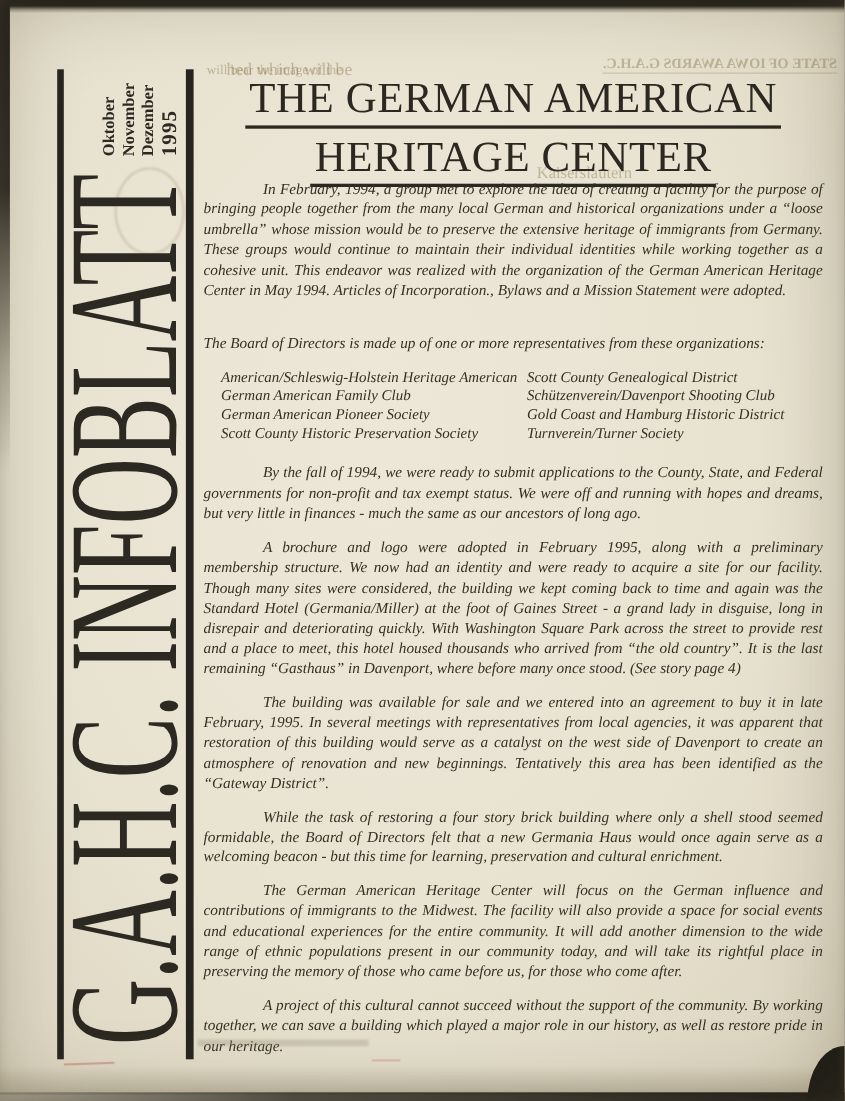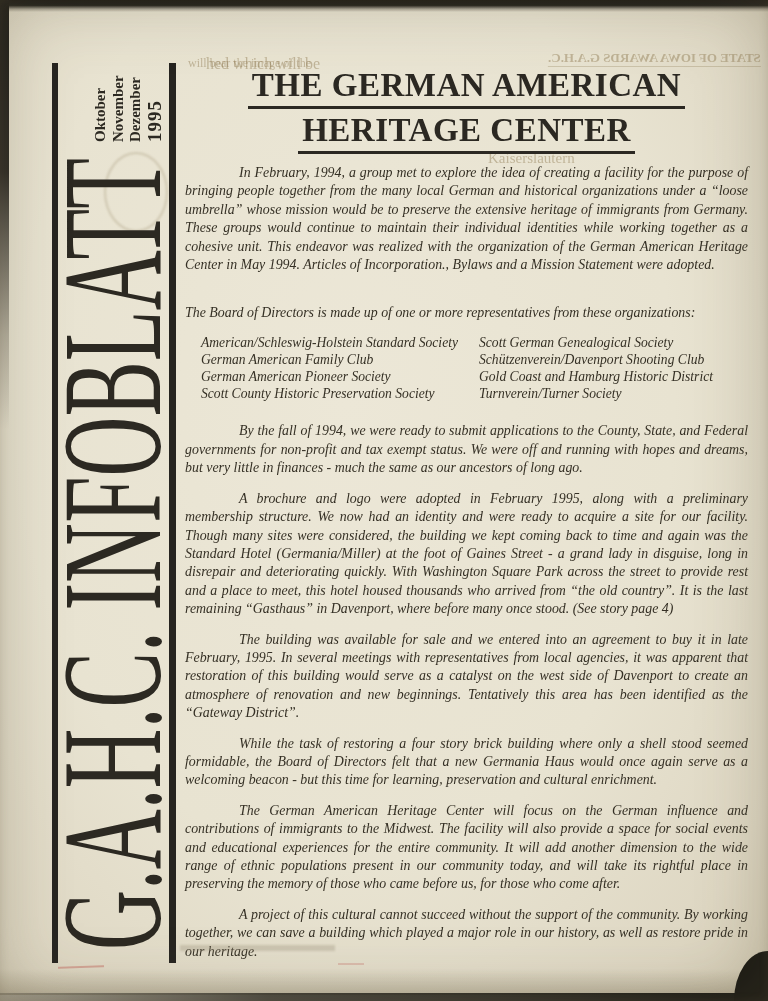--- a/index.html
+++ b/index.html
@@ -33,21 +33,21 @@
   .dates-inner{width:78px;height:78px;transform:rotate(-90deg);transform-origin:center;
     font-weight:bold;font-size:15px;line-height:17.5px;color:#2c2922;white-space:nowrap;}
   .date-year{font-size:19px;line-height:20px;letter-spacing:1px;}
 
   
   .masthead{position:absolute;left:57px;top:148px;width:113px;height:808px;}
 
   
   .title{position:absolute;left:185px;top:64px;width:563px;text-align:center;color:#2b2822;}
   .title .line{display:block;margin-top:3px;}
-  .title .u{display:inline-block;font-size:33px;font-weight:bold;letter-spacing:.5px;
+  .title .u{display:inline-block;font-size:39px;font-weight:normal;letter-spacing:.5px;
     border-bottom:3px solid #2b2822;padding:0 4px 2px;}
 
   
   .content{position:absolute;left:185px;top:164px;width:563px;font-size:13.9px;
     line-height:18.4px;text-align:justify;color:#353025;font-style:italic;}
   .content p{margin:0 0 12px;text-indent:54px;}
   .content p.intro{margin-bottom:30px;}
   .board-intro{margin:0 0 2px;text-indent:0 !important;}
   .board{display:grid;grid-template-columns:278px auto;padding-left:16px;margin:2px 0 20px;
     font-size:13.6px;line-height:16.9px;text-align:left;}
@@ -92,27 +92,27 @@
     <span class="line"><span class="u">THE GERMAN AMERICAN</span></span>
     <span class="line"><span class="u">HERITAGE CENTER</span></span>
   </div>
 
   <div class="content">
     <p class="intro">In February, 1994, a group met to explore the idea of creating a facility for the purpose of bringing people together from the many local German and historical organizations under a “loose umbrella” whose mission would be to preserve the extensive heritage of immigrants from Germany.  These groups would continue to maintain their individual identities while working  together as a cohesive unit.  This endeavor was realized with the organization of the German American Heritage Center in May 1994.  Articles of Incorporation., Bylaws and a Mission Statement were adopted.</p>
 
     <p class="board-intro">The Board of Directors is made up of one or more representatives from these organizations:</p>
     <div class="board">
       <ul>
-        <li>American/Schleswig-Holstein Standard Society</li>
+        <li>American/Schleswig-Holstein Heritage American</li>
         <li>German American Family Club</li>
         <li>German American Pioneer Society</li>
         <li>Scott County Historic Preservation Society</li>
       </ul>
       <ul>
-        <li>Scott German Genealogical Society</li>
+        <li>Scott County Genealogical District</li>
         <li>Schützenverein/Davenport Shooting Club</li>
         <li>Gold Coast and Hamburg Historic District</li>
         <li>Turnverein/Turner  Society</li>
       </ul>
     </div>
 
     <p>By the fall of 1994, we were ready to submit applications to the County, State, and Federal governments for non-profit and tax exempt status.  We were off and running with hopes and dreams, but very little in finances - much the same as our ancestors of long ago.</p>
     <p>A brochure and logo were adopted in February 1995, along with a preliminary membership structure.  We now had an identity and were ready to acquire a site for our facility.  Though many sites were considered, the building we kept coming back to time and again was the Standard Hotel (Germania/Miller) at the foot of Gaines Street - a grand lady in disguise, long in disrepair and deteriorating quickly.  With Washington Square Park across the street to provide rest and a place to meet, this hotel housed thousands who arrived from “the old country”.  It is the last remaining “Gasthaus” in Davenport, where before many once stood. (See story page 4)</p>
     <p>The building was available for sale and we entered into an agreement to buy it in late February, 1995.  In several meetings with representatives from local agencies, it was apparent that restoration of this building would serve as a catalyst on the west side of Davenport to create an atmosphere of renovation and new beginnings.  Tentatively this area has been identified as the “Gateway  District”.</p>
     <p>While the task of restoring a four story brick building where only a shell stood seemed formidable, the Board of Directors felt that a new Germania Haus would once again serve as a welcoming beacon - but this time for learning, preservation and cultural enrichment.</p>

